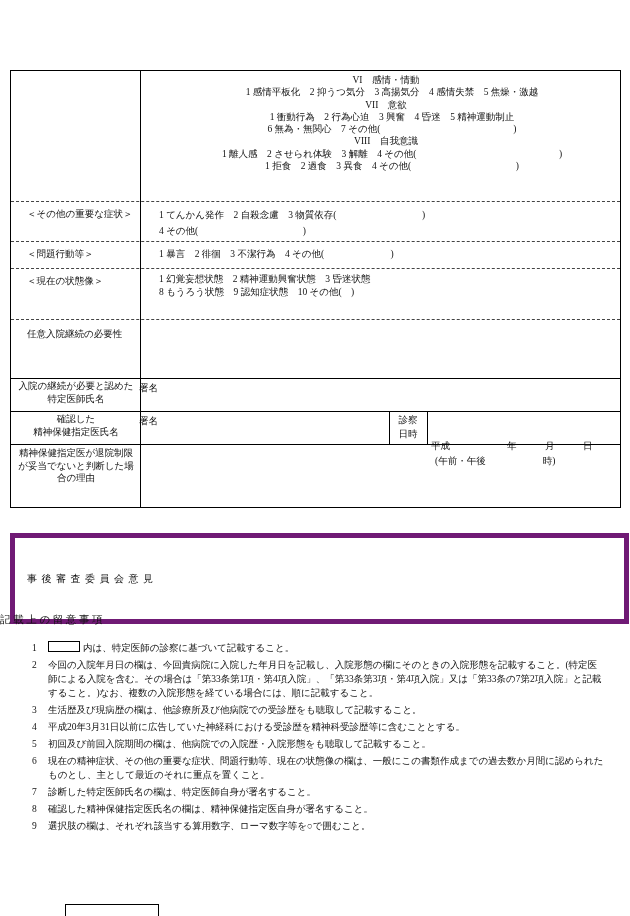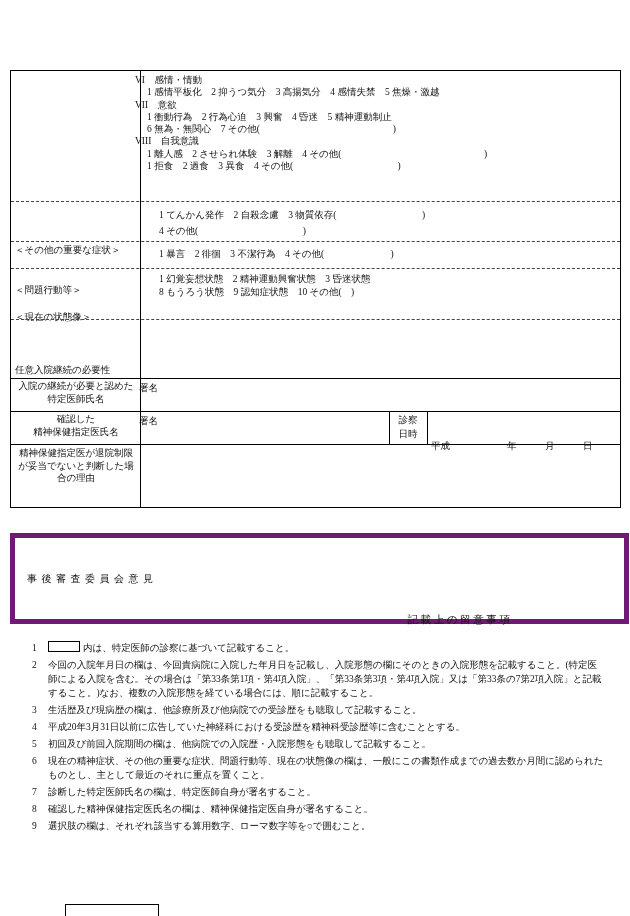--- a/index.html
+++ b/index.html
@@ -13,44 +13,44 @@
   
   .main-table{
     position:absolute;left:10px;top:70px;width:609px;height:436px;
     border:1px solid #000;font-size:9.5px;line-height:12.3px;
   }
   .col-div{position:absolute;left:129px;top:0;height:436px;width:0;border-left:1px solid #000;}
   .vline{position:absolute;width:0;border-left:1px solid #000;}
   .dash{position:absolute;left:0;width:609px;height:0;border-top:1px dashed #444;}
   .hline{position:absolute;left:0;width:609px;height:0;border-top:1px solid #000;}
 
-  .top-content{position:absolute;left:124px;top:3px;width:466px;}
+  .top-content{position:absolute;left:142px;top:3px;width:466px;text-align:center;}
   .g-head{padding-left:0;}
   .g-line{padding-left:12px;white-space:nowrap;}
 
-  .sec-label{position:absolute;left:4px;width:122px;line-height:12.5px;margin-top:36px;}
+  .sec-label{position:absolute;left:16px;width:122px;line-height:12.5px;}
   .sec-content{position:absolute;left:136px;width:468px;padding-left:12px;}
   .lh15 div{line-height:15.5px;}
   .lh13 div{line-height:13px;}
 
   .row-label{position:absolute;left:4px;width:122px;line-height:12.5px;white-space:pre-line;text-align:center;}
   .row-content{position:absolute;left:128px;width:230px;}
   .exam-label{position:absolute;left:378px;top:342px;width:38px;text-align:center;line-height:14px;white-space:pre-line;}
   .exam-date{position:absolute;left:420px;top:343px;width:186px;line-height:14.5px;margin-top:25px;}
   .exam-date .l2{padding-left:4px;}
 
   
   .review-box{
     position:absolute;left:10px;top:533px;width:609px;height:81px;
     border:5px solid #701a75;display:flex;align-items:center;
   }
   .review-label{padding-left:12px;font-size:10px;letter-spacing:1px;}
 
   
-  .notes-title{position:absolute;left:0;top:613px;width:510px;text-align:right;font-size:10.5px;}
+  .notes-title{position:absolute;left:0;top:613px;width:510px;text-align:left;font-size:10.5px;}
   .notes{position:absolute;left:32px;top:641px;width:574px;font-size:9.5px;}
   .note{display:flex;margin-bottom:3px;}
   .nnum{flex:0 0 16px;width:16px;line-height:14px;}
   .ntext{flex:1;line-height:14px;}
   .blank-box{display:inline-block;width:30px;height:9px;border:1px solid #000;margin-right:3px;vertical-align:-1px;}
 
   
   .partial-box{position:absolute;left:65px;top:904px;width:92px;height:30px;border:1px solid #000;background:#fff;}
 </style>
 </head>
@@ -109,20 +109,21 @@
 
     <div class="row-label" style="top:342px">確認した
 精神保健指定医氏名</div>
     <div class="row-content" style="top:344px">署名</div>
     <div class="vline" style="left:378px;top:340px;height:33px"></div>
     <div class="vline" style="left:416px;top:340px;height:33px"></div>
     <div class="exam-label">診察
 日時</div>
     <div class="exam-date">
       <div class="l1">平成　　　　　　年　　　月　　　日</div>
+      <div class="l2">(午前・午後　　　　　　時)</div>
     </div>
 
     <div class="hline" style="top:373px"></div>
 
     <div class="row-label" style="top:376px">精神保健指定医が退院制限
 が妥当でないと判断した場
 合の理由</div>
   </div>
 
   <div class="review-box">

